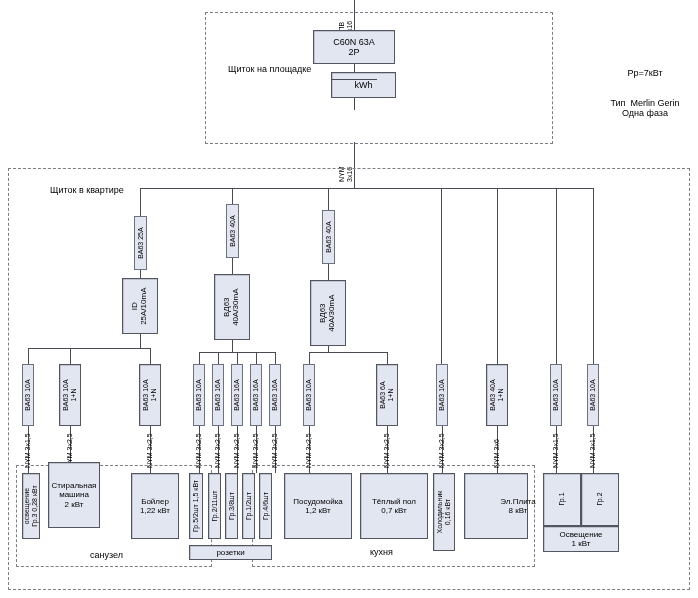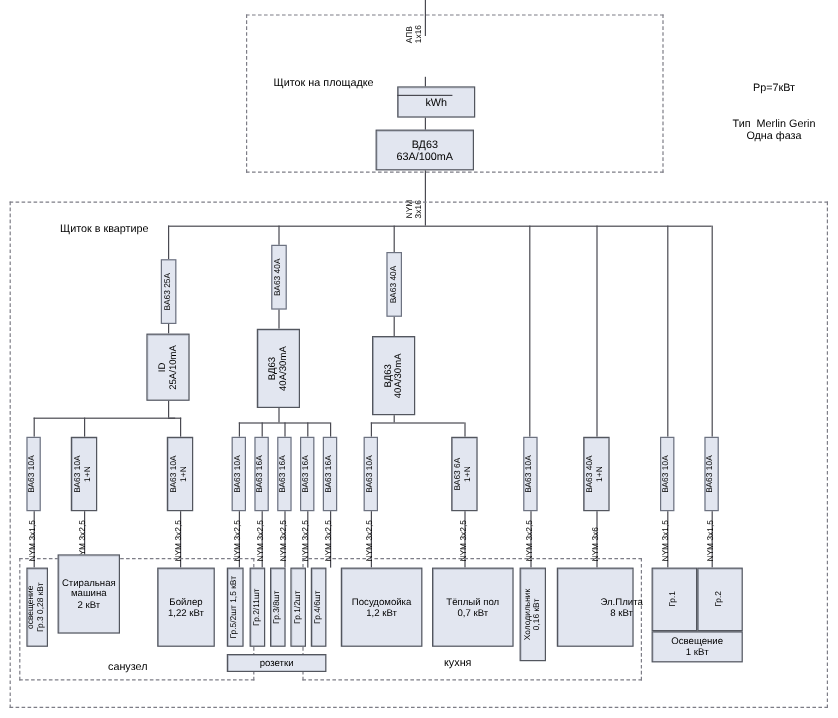--- a/index.html
+++ b/index.html
@@ -34,32 +34,32 @@
 
 <div id="canvas">
 
   <div class="dash" style="left:205px;top:12px;width:348px;height:132px;"></div>
   <div class="lbl f9" style="left:228px;top:24px;margin-top:40px;">Щиток на площадке</div>
 
   <div class="lbl f7 vert" style="left:338px;top:36px;width:40px;">АПВ
 1х16</div>
   <div class="wire v" style="left:354px;top:0px;height:30px;"></div>
 
+  <div class="box thick" style="left:313px;top:30px;width:82px;height:34px;">
+    <span class="txt f9">C60N 63A
+2P</span>
+  </div>
   <div class="wire v" style="left:354px;top:64px;height:15px;"></div>
 
   <div class="box thick" style="left:331px;top:72px;width:65px;height:26px;">
     <span class="txt f9">kWh</span>
   </div>
   <div class="wire h" style="left:331px;top:79px;width:46px;"></div>
   <div class="wire v" style="left:354px;top:98px;height:12px;"></div>
 
-  <div class="box thick" style="left:313px;top:108px;width:82px;height:34px;">
-    <span class="txt f9">ВД63
-63А/100mA</span>
-  </div>
 
   <div class="wire v" style="left:354px;top:142px;height:46px;"></div>
   <div class="lbl f7 vert" style="left:338px;top:182px;width:42px;">NYM
 3х16</div>
 
   <div class="dash" style="left:8px;top:168px;width:682px;height:422px;"></div>
   <div class="lbl f9" style="left:50px;top:185px;">Щиток в квартире</div>
 
   <div class="wire h" style="left:140px;top:188px;width:453px;"></div>
 

